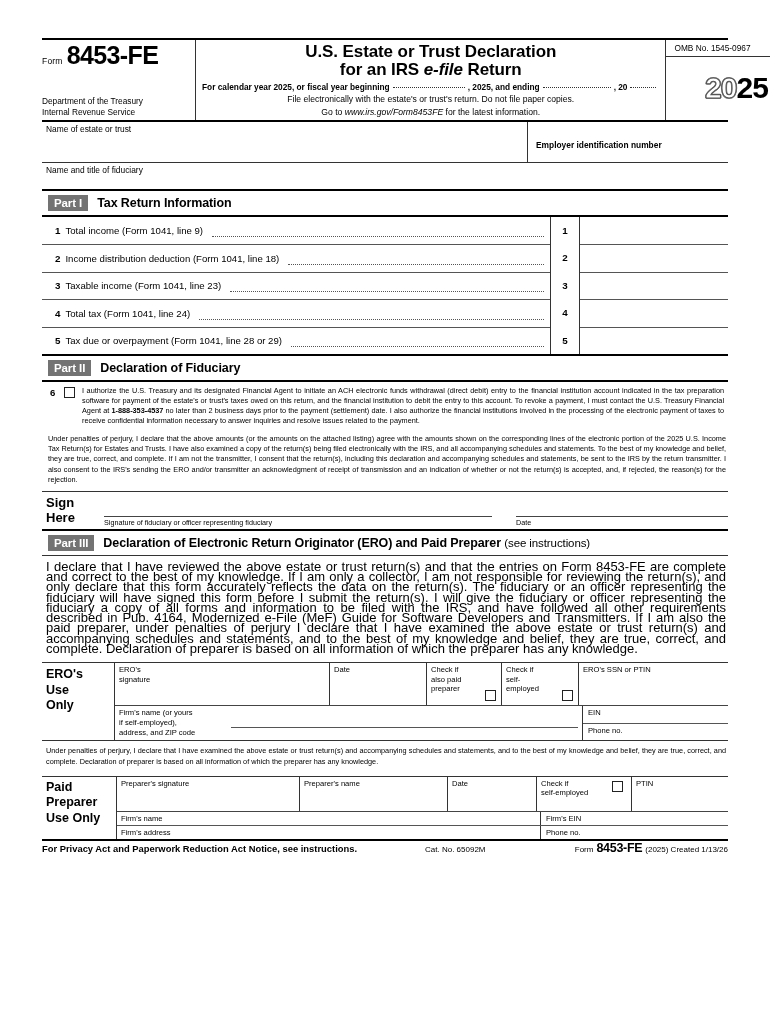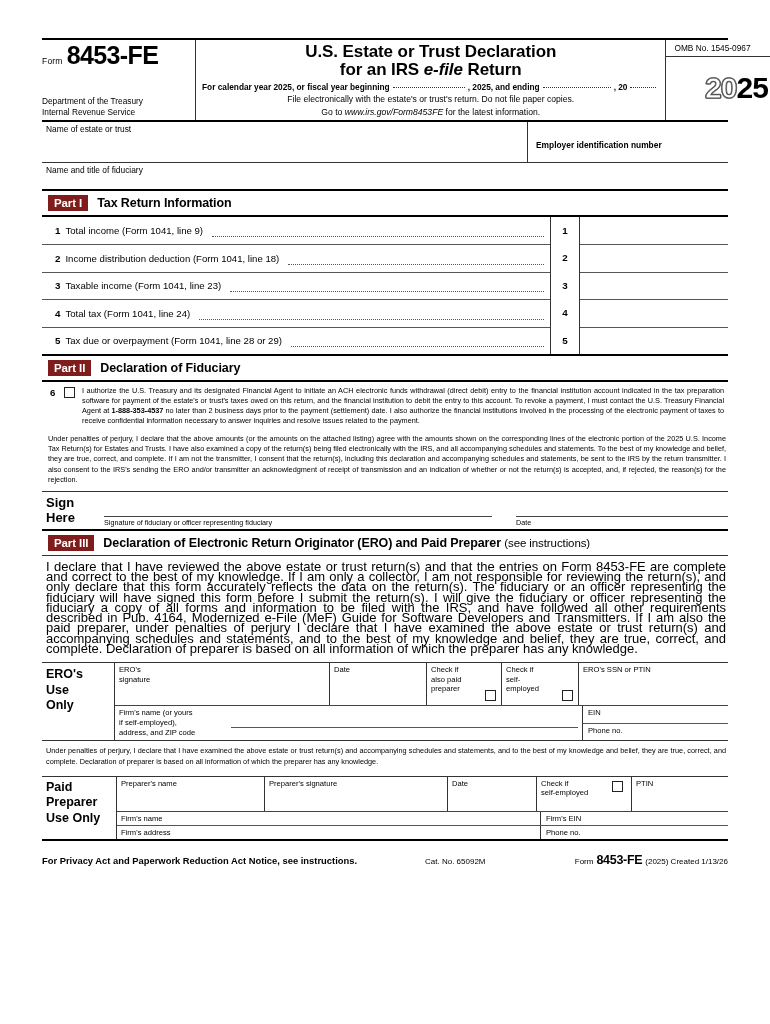--- a/index.html
+++ b/index.html
@@ -160,21 +160,21 @@
   }
 
   
   .part {
     display: flex;
     align-items: center;
     gap: 9px;
     padding: 4px 0 4px 6px;
   }
   .part-tag {
-    background: #7f1d1d;
+    background: #737373;
     color: #fff;
     font-size: 11.5px;
     font-weight: bold;
     padding: 1.5px 6px 2px 6px;
     letter-spacing: -.1px;
     line-height: 12px;
   }
   .part-title {
     font-size: 12.5px;
     font-weight: bold;
@@ -400,21 +400,21 @@
   .chk-tr { position: absolute; right: 8px; top: 4px; width: 9px; height: 9px; border: 1.2px solid #222; background: #fff; }
   .pp-r2 { display: flex; border-bottom: 1.3px solid #555; }
   .pp-r3 { display: flex; }
   .pf-l { flex: 1 1 auto; border-right: 1.3px solid #333; padding: 2px 0 2px 4px; font-size: 7.6px; }
   .pf-r { width: 182px; flex: 0 0 182px; padding: 2px 0 2px 5px; font-size: 7.6px; }
 
   
   .foot {
     display: flex;
     align-items: baseline;
-    padding-top: 12px;
+    padding-top: 0;
   }
   .foot-l { font-size: 9.4px; font-weight: bold; flex: 0 0 auto; }
   .foot-c { font-size: 8px; margin-left: 68px; flex: 0 0 auto; }
   .foot-r { margin-left: auto; font-size: 8px; display: flex; align-items: baseline; gap: 3px; }
   .foot-r .fnum { font-size: 12.5px; font-weight: bold; letter-spacing: -.3px; }
 </style>
 </head>
 <body>
 
 <div id="page">
@@ -584,22 +584,22 @@
   <div class="mid-para">Under penalties of perjury, I declare that I have examined the above estate or trust return(s) and accompanying schedules and statements, and to the best of my knowledge and belief, they are true, correct, and complete. Declaration of preparer is based on all information of which the preparer has any knowledge.</div>
 
   <div class="pp-wrap">
     <div class="pp-lbl">
       <div>Paid</div>
       <div>Preparer</div>
       <div>Use Only</div>
     </div>
     <div class="pp-cols">
       <div class="pp-r1">
+        <div class="cell p-sign"><span>Preparer's signature</span></div>
         <div class="cell p-name"><span>Preparer's name</span></div>
-        <div class="cell p-sign"><span>Preparer's signature</span></div>
         <div class="cell p-date"><span>Date</span></div>
         <div class="cell p-chk">Check if<br>self-employed<span class="chk-tr"></span></div>
         <div class="cell p-ptin"><span>PTIN</span></div>
       </div>
       <div class="pp-r2">
         <div class="pf-l"><span>Firm's name</span></div>
         <div class="pf-r"><span>Firm's EIN</span></div>
       </div>
       <div class="pp-r3">
         <div class="pf-l"><span>Firm's address</span></div>

